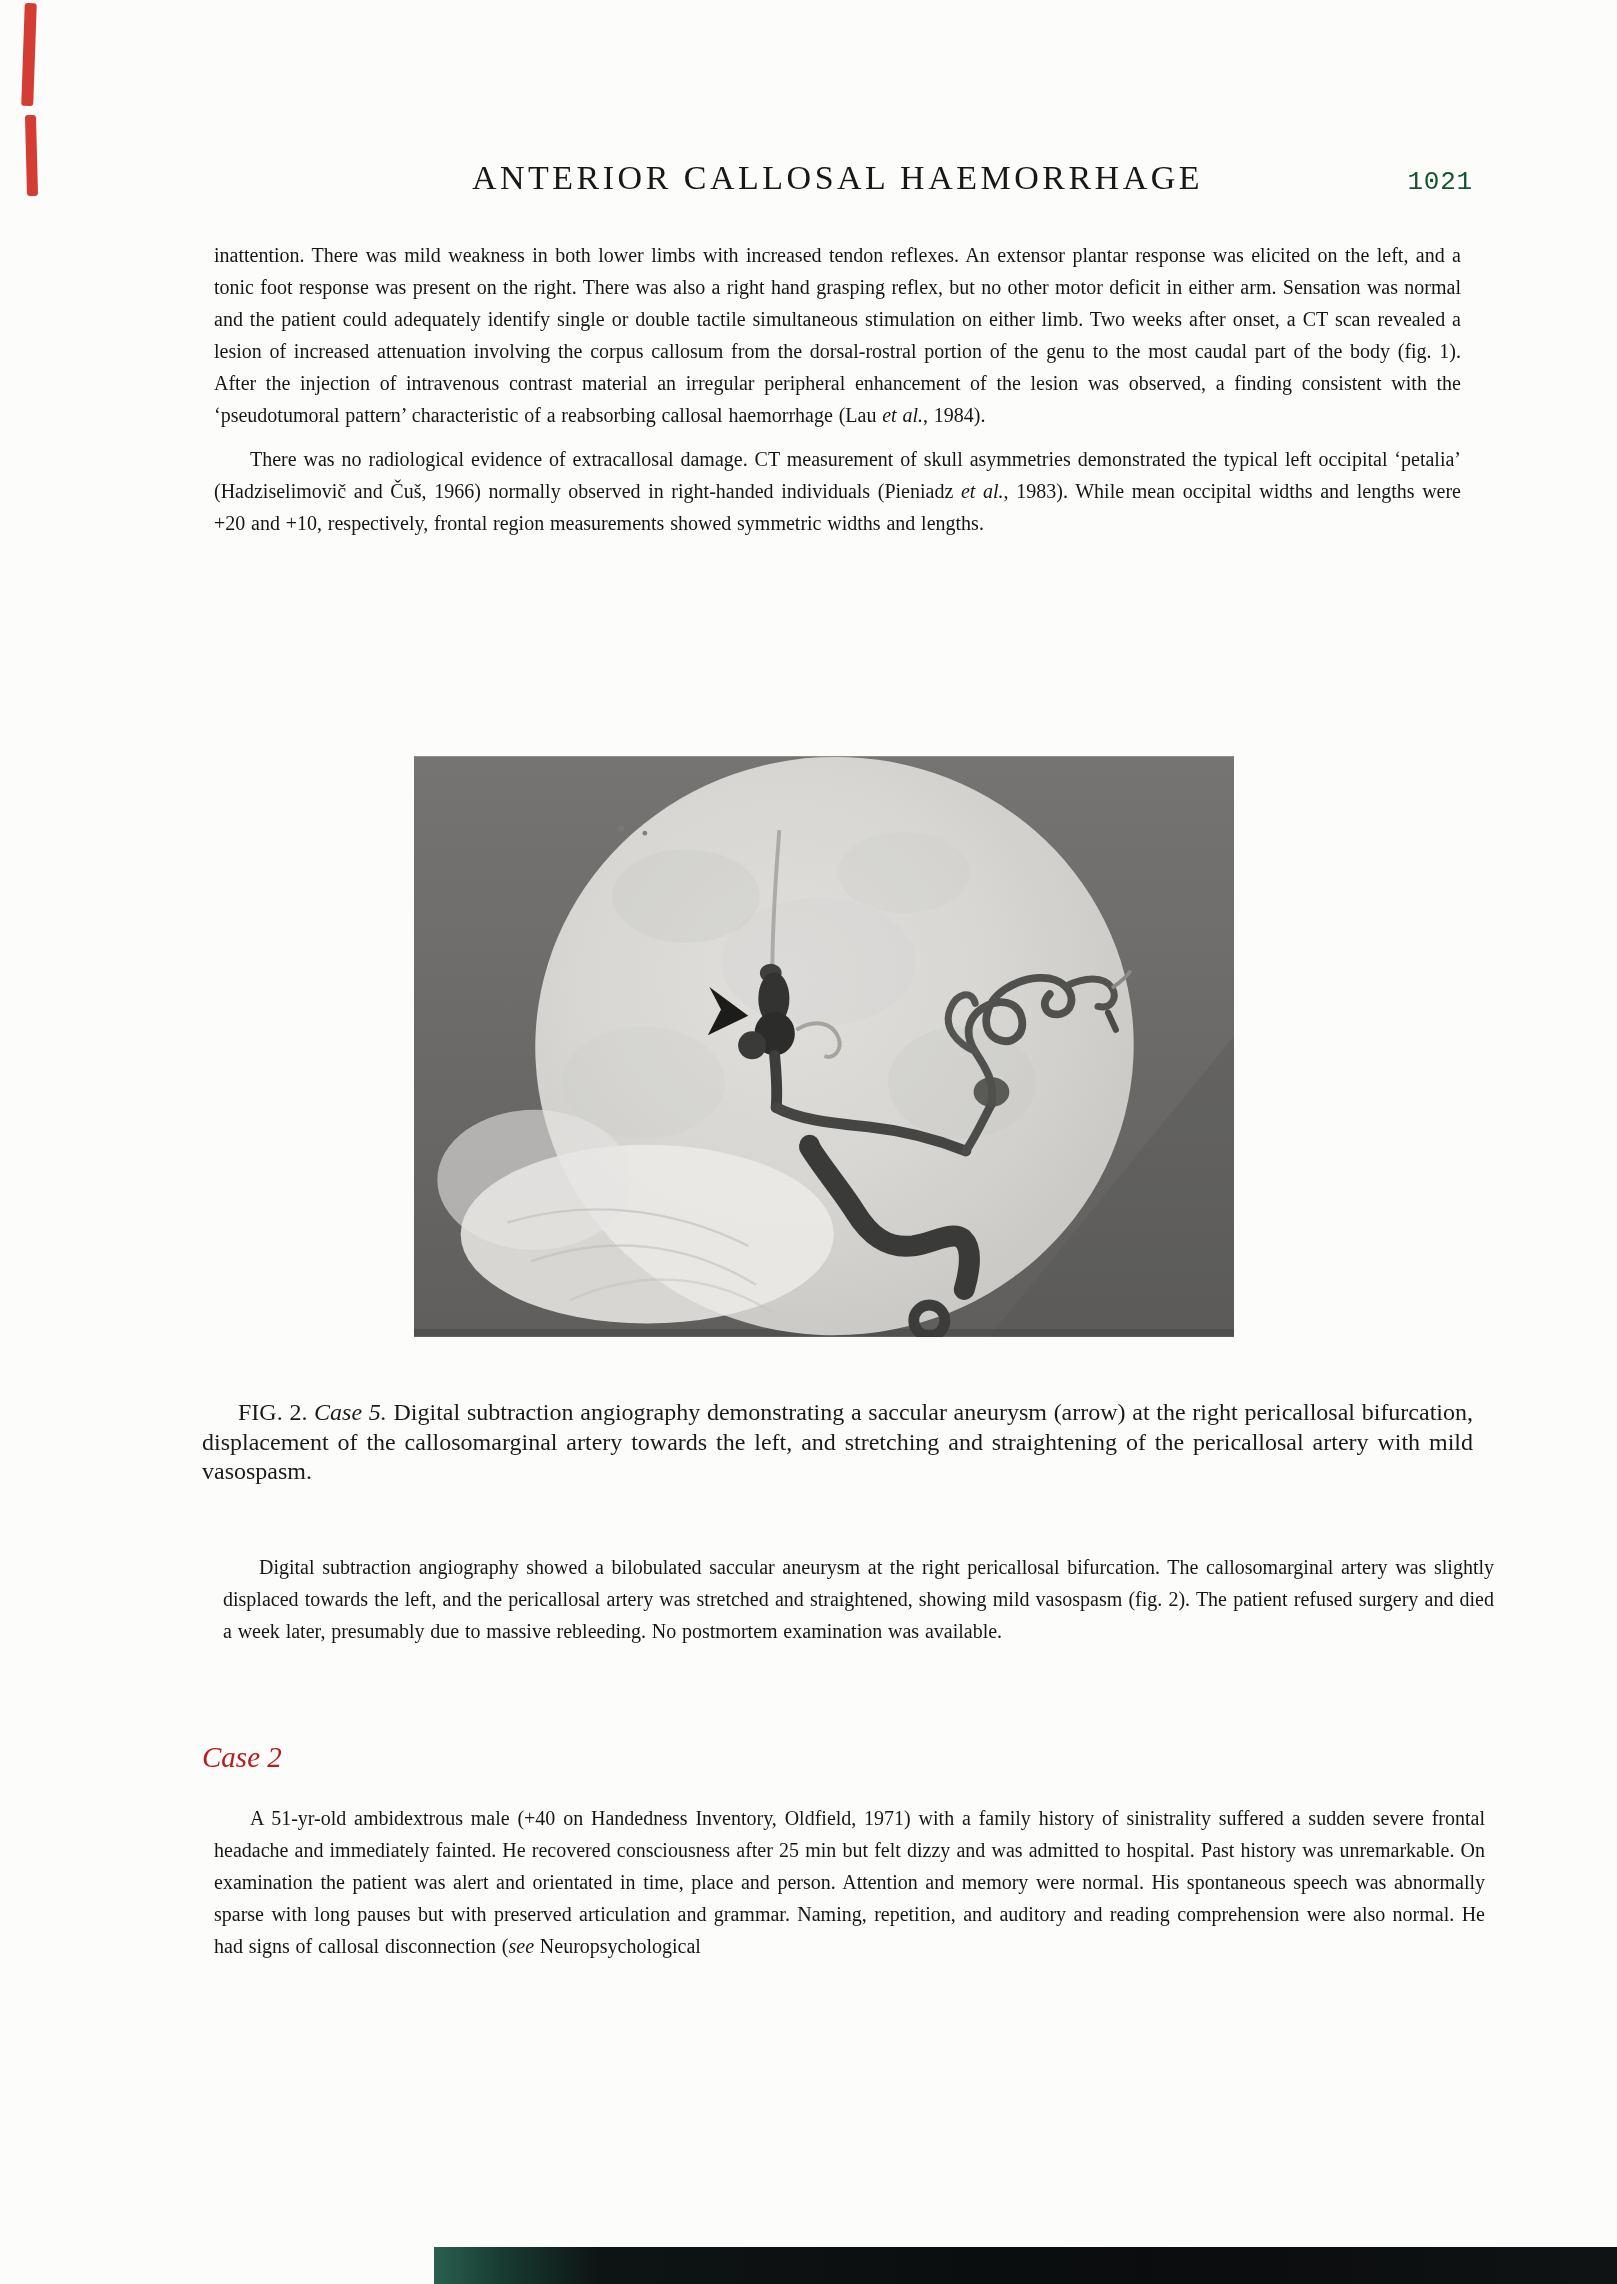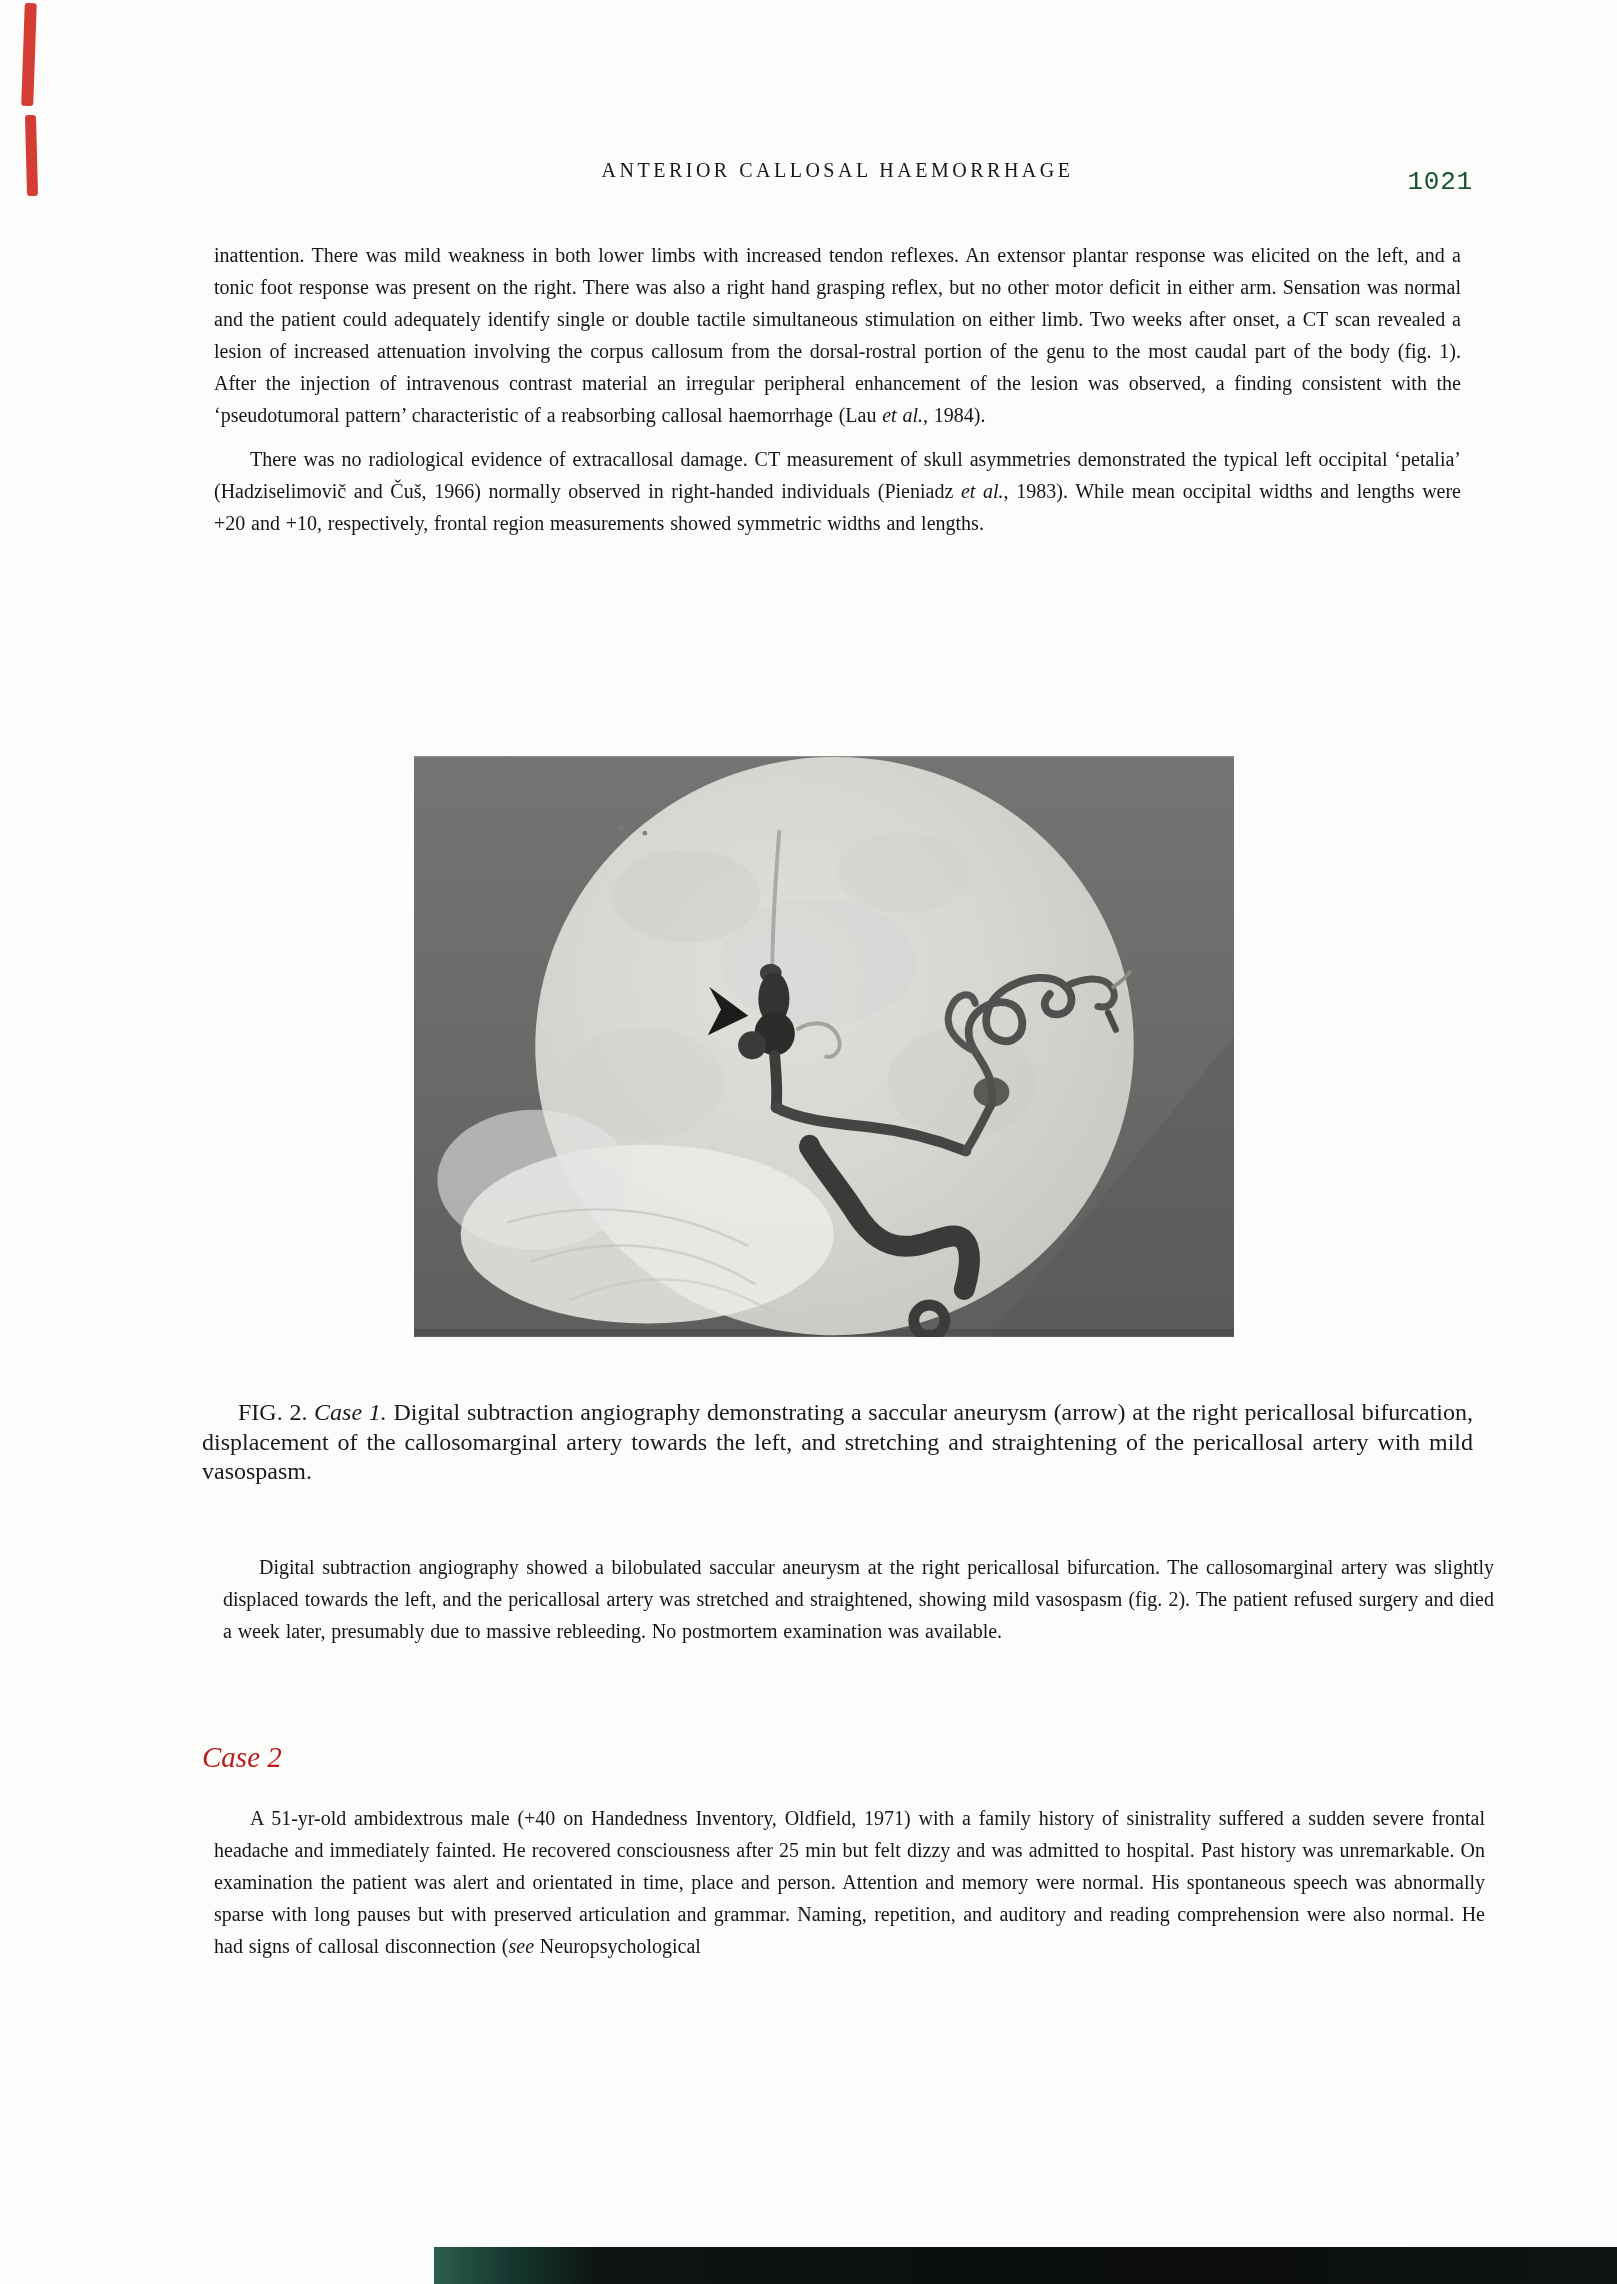--- a/index.html
+++ b/index.html
@@ -10,21 +10,21 @@
     overflow:hidden;
     font-family:"Liberation Serif","DejaVu Serif",serif;
     color:#161616;
   }
   
   .running-head{
     position:absolute;left:202px;top:159px;width:1271px;height:39px;
   }
   .running-title{
     display:block;text-align:center;
-    font-size:20px;letter-spacing:3.5px;
+    font-size:34px;letter-spacing:3.5px;
     font-weight:normal;color:#181818;
   }
   .page-number{
     position:absolute;right:0;top:8px;
     font-size:26px;letter-spacing:0.8px;color:#14532d;font-family:Liberation Mono, monospace;
   }
   
   .bodyflow{
     position:absolute;left:202px;top:227px;width:1271px;
   }
@@ -137,21 +137,21 @@
       <path d="M 743,445 C 748,420 735,400 722,380 C 708,358 712,338 730,325 C 752,310 778,315 782,338 C 786,360 768,372 750,364 C 728,354 733,318 760,300 C 788,282 822,280 838,296 C 852,310 846,330 830,332 C 812,334 806,318 818,306" stroke="#50504e" stroke-width="10" fill="none" stroke-linecap="round"></path>
       <path d="M 722,380 C 700,370 680,350 690,325 C 698,305 718,300 722,318" stroke="#545452" stroke-width="9" fill="none" stroke-linecap="round"></path>
       <path d="M 838,296 C 862,284 888,282 898,298 C 906,312 896,326 880,322" stroke="#52524f" stroke-width="9" fill="none" stroke-linecap="round"></path>
       <path d="M 893,330 L 903,352" stroke="#4a4a48" stroke-width="8" stroke-linecap="round"></path>
       <path d="M 898,298 C 910,290 918,282 922,276" stroke="#8a8a86" stroke-width="5" fill="none"></path>
 
       <polygon points="430,334 380,297 395,326 378,359" fill="#1c1c1a"></polygon>
     </svg>
   </div>
 
-  <p class="caption">FIG. 2. <i>Case 1.</i> Digital subtraction angiography demonstrating a saccular aneurysm (arrow) at the right pericallosal bifurcation, displacement of the callosomarginal artery towards the left, and stretching and straightening of the pericallosal artery with mild vasospasm.</p>
+  <p class="caption">FIG. 2. <i>Case 5.</i> Digital subtraction angiography demonstrating a saccular aneurysm (arrow) at the right pericallosal bifurcation, displacement of the callosomarginal artery towards the left, and stretching and straightening of the pericallosal artery with mild vasospasm.</p>
 
   <p class="para indent p-angio">Digital subtraction angiography showed a bilobulated saccular aneurysm at the right pericallosal bifurcation. The callosomarginal artery was slightly displaced towards the left, and the pericallosal artery was stretched and straightened, showing mild vasospasm (fig. 2). The patient refused surgery and died a week later, presumably due to massive rebleeding. No postmortem examination was available.</p>
 
   <div class="case-heading">Case 2</div>
 
   <p class="para indent p-case2">A 51-yr-old ambidextrous male (+40 on Handedness Inventory, Oldfield, 1971) with a family history of sinistrality suffered a sudden severe frontal headache and immediately fainted. He recovered consciousness after 25 min but felt dizzy and was admitted to hospital. Past history was unremarkable. On examination the patient was alert and orientated in time, place and person. Attention and memory were normal. His spontaneous speech was abnormally sparse with long pauses but with preserved articulation and grammar. Naming, repetition, and auditory and reading comprehension were also normal. He had signs of callosal disconnection (<i>see</i> Neuropsychological</p>
 
   <div class="bottom-band"></div>
 
 </div>

